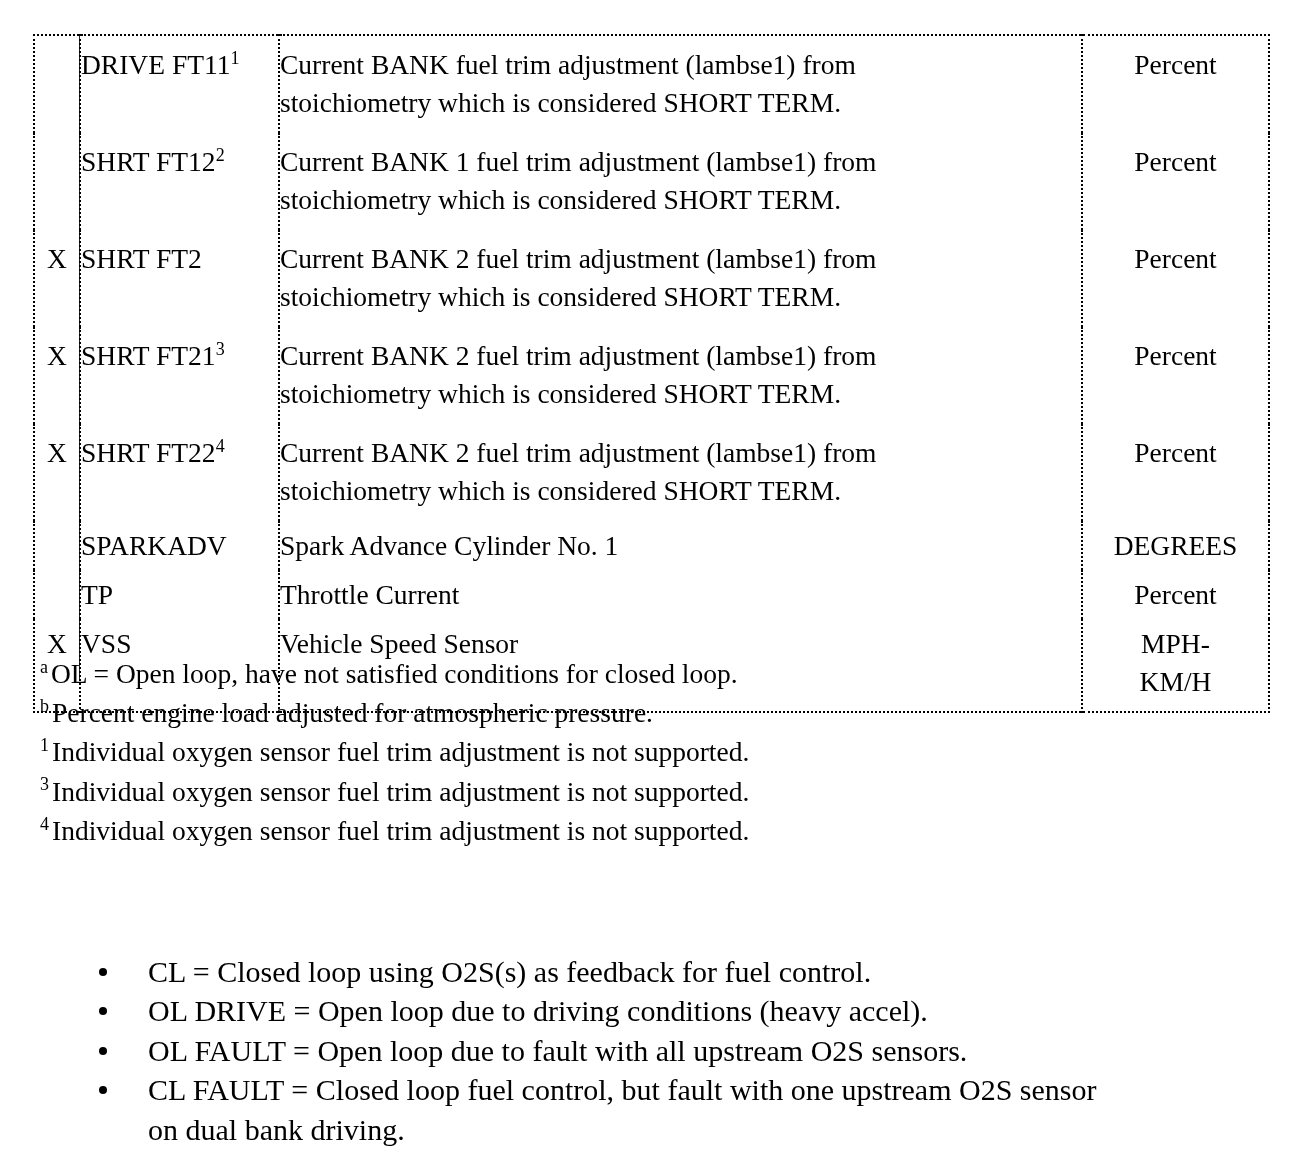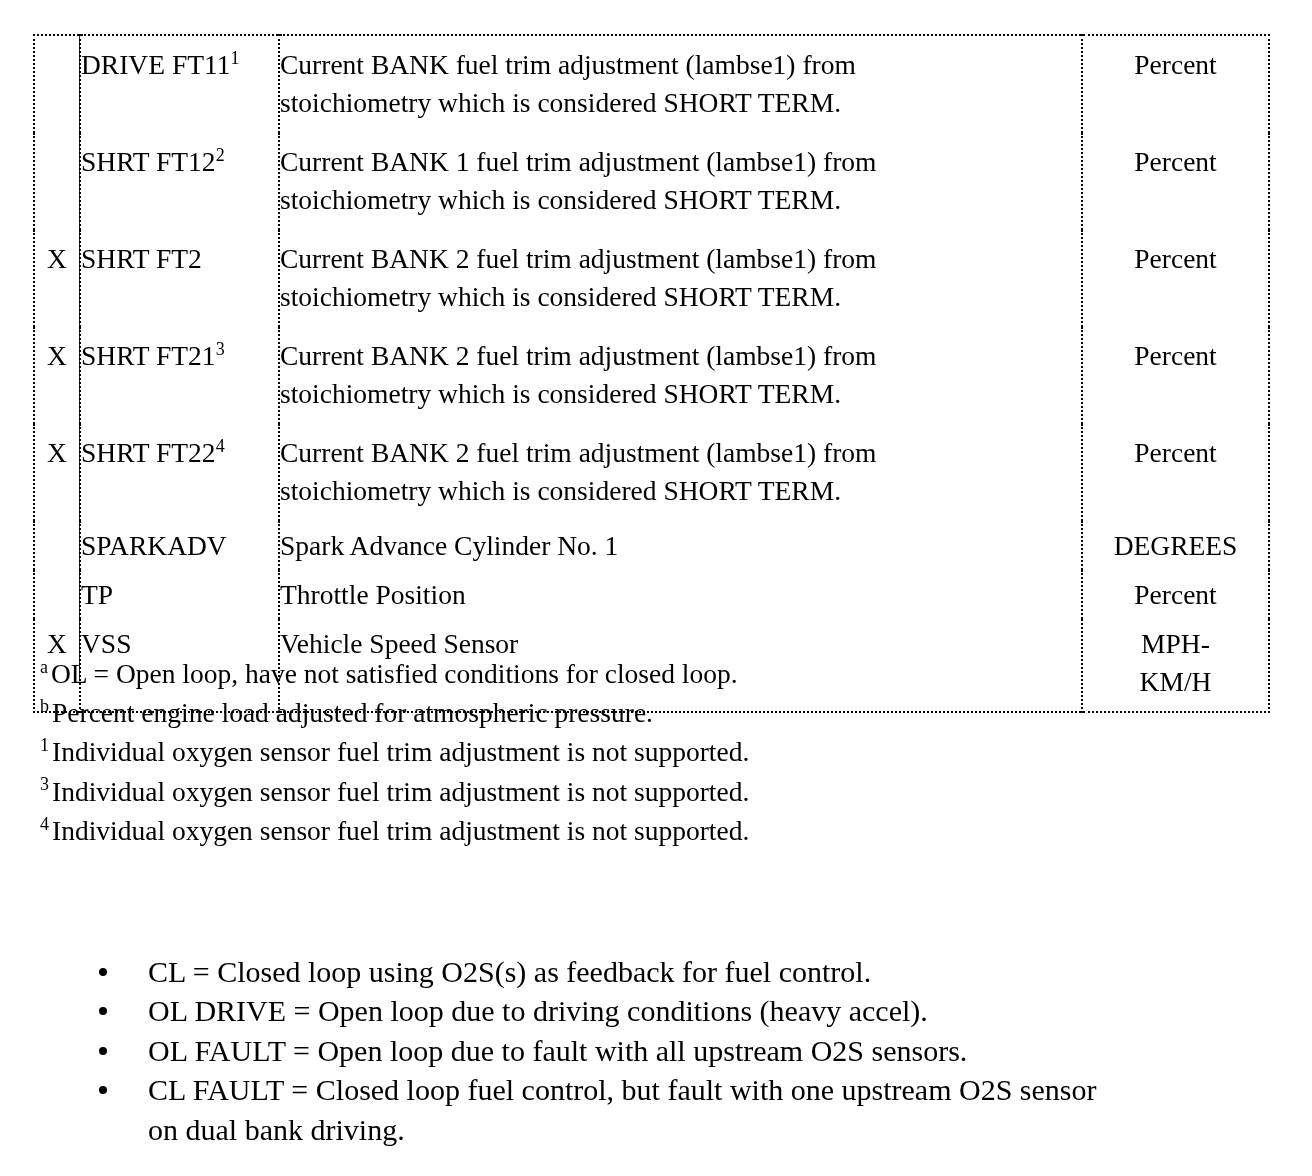--- a/index.html
+++ b/index.html
@@ -213,21 +213,21 @@
         </td>
         <td class="cell-unit">
           <span class="unit-line">DEGREES</span>
         </td>
       </tr>
 
       <tr class="r-1line">
         <td class="cell-x"></td>
         <td class="cell-pid"><span>TP</span><span class="pid-sup"></span></td>
         <td class="cell-desc">
-          <span class="desc-line">Throttle Position</span>
+          <span class="desc-line">Throttle Current</span>
         </td>
         <td class="cell-unit">
           <span class="unit-line">Percent</span>
         </td>
       </tr>
 
       <tr class="r-2unit">
         <td class="cell-x">X</td>
         <td class="cell-pid"><span>VSS</span><span class="pid-sup"></span></td>
         <td class="cell-desc">

